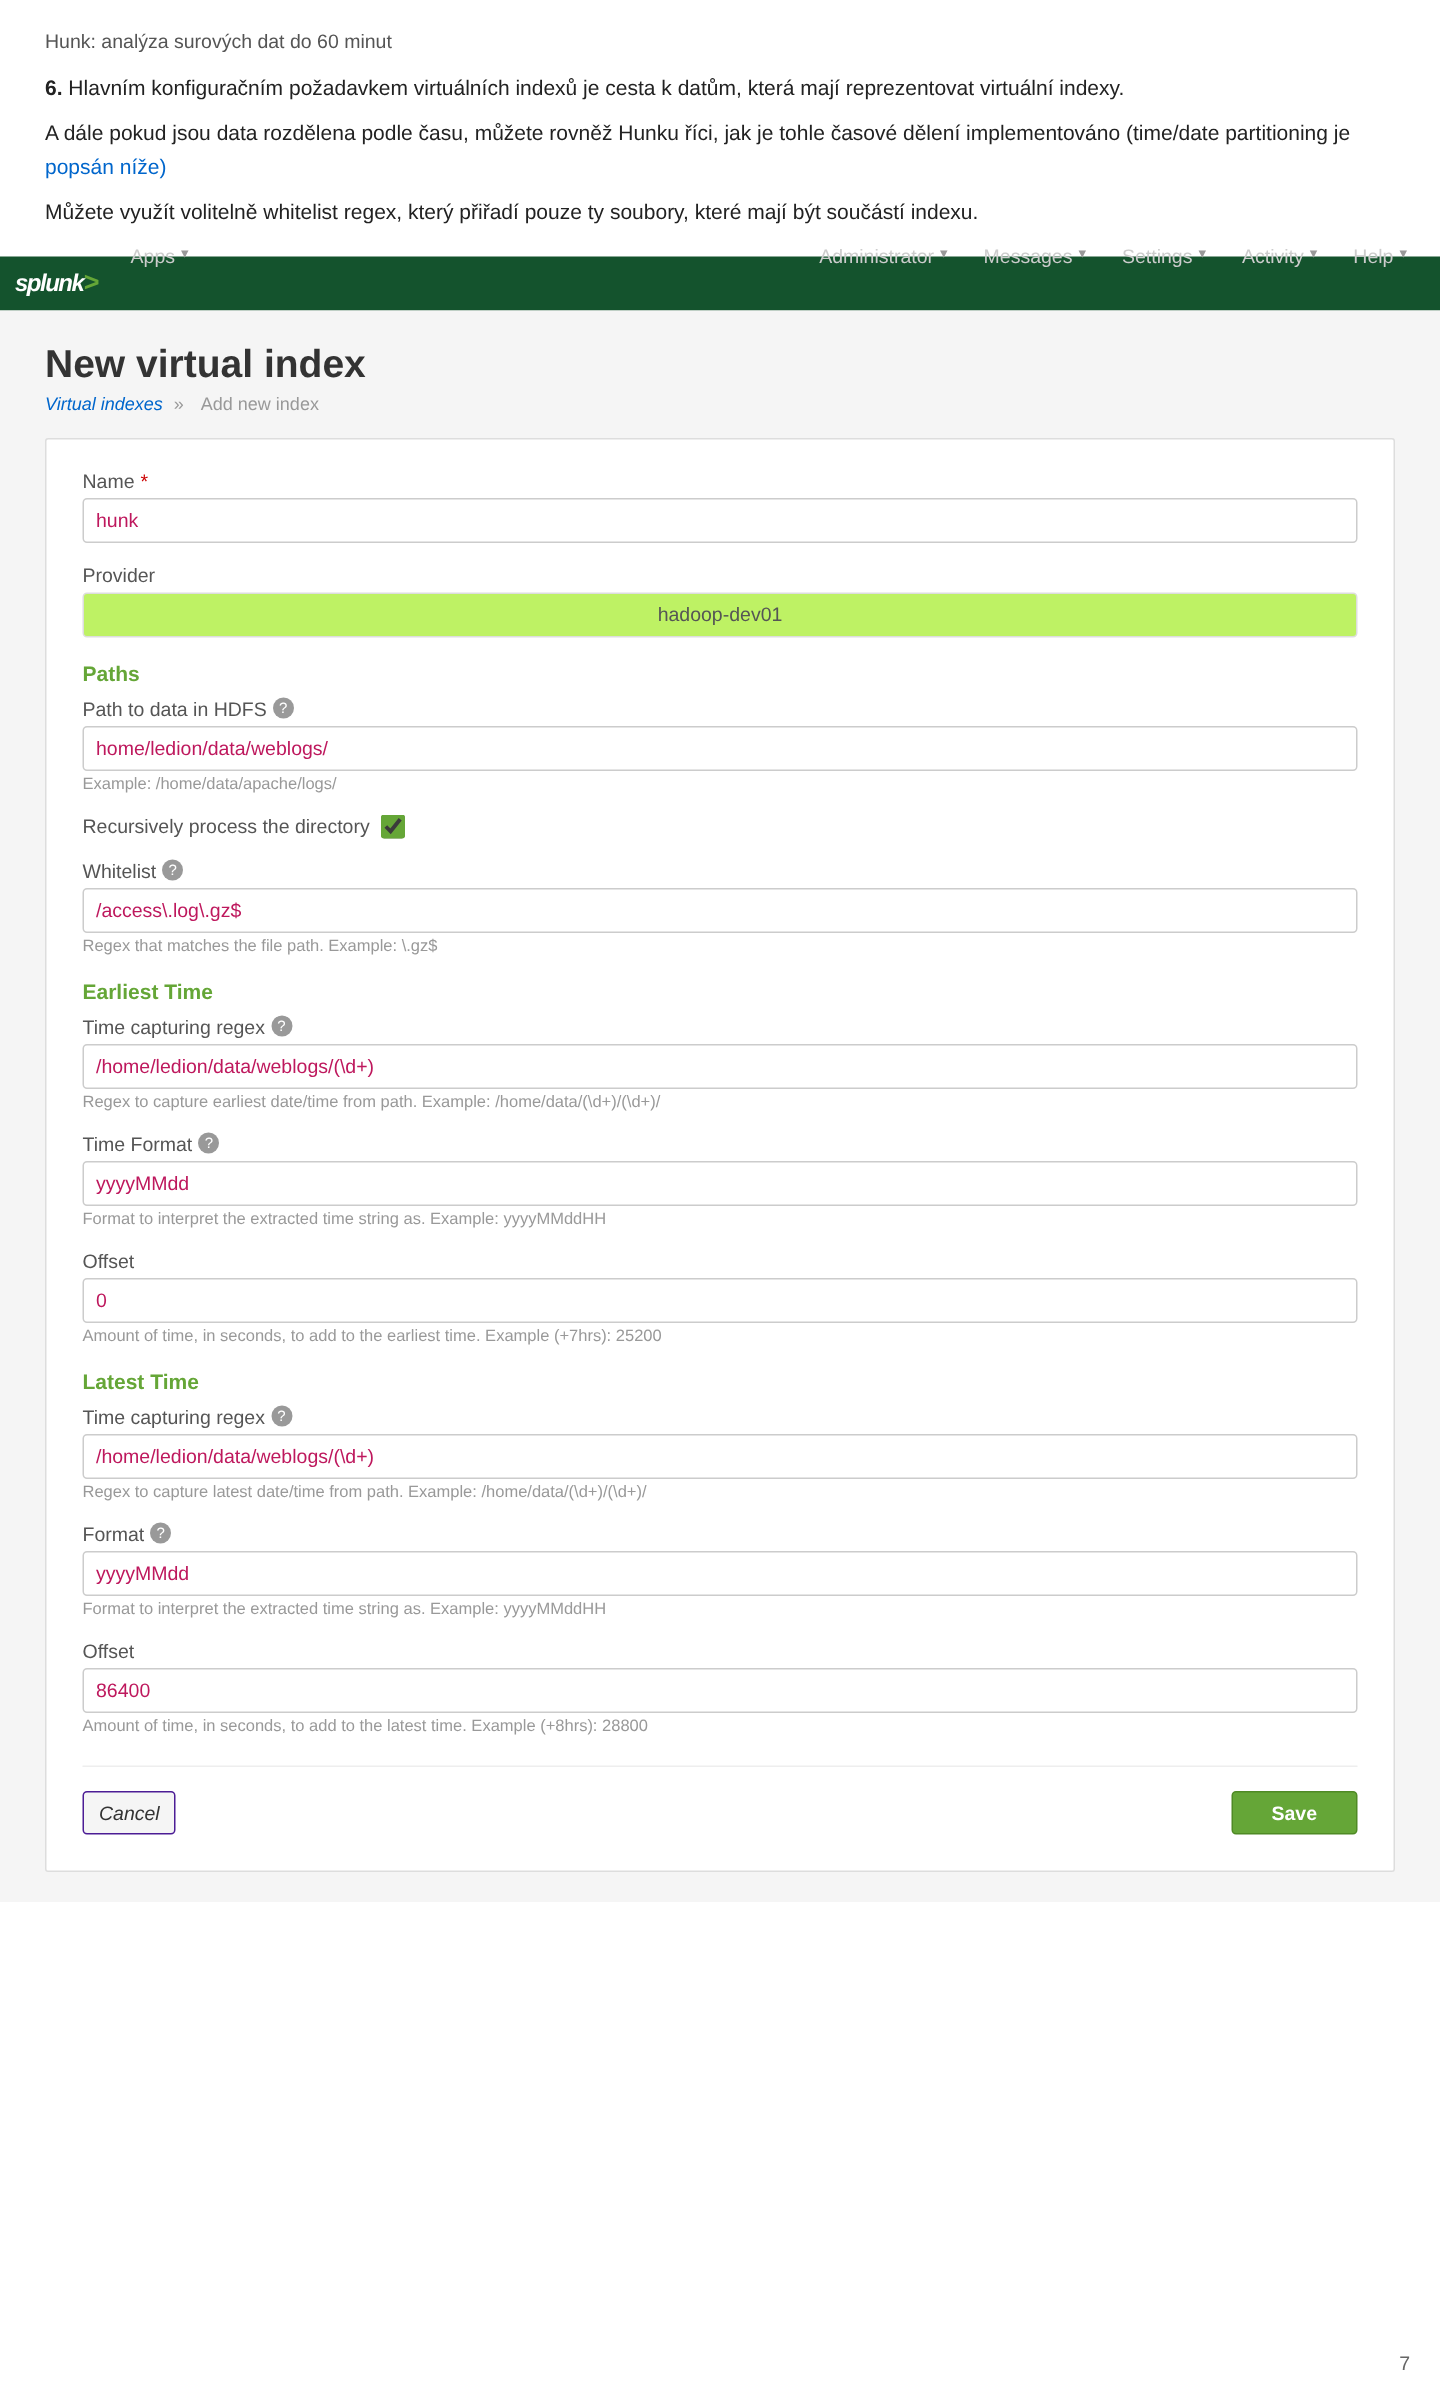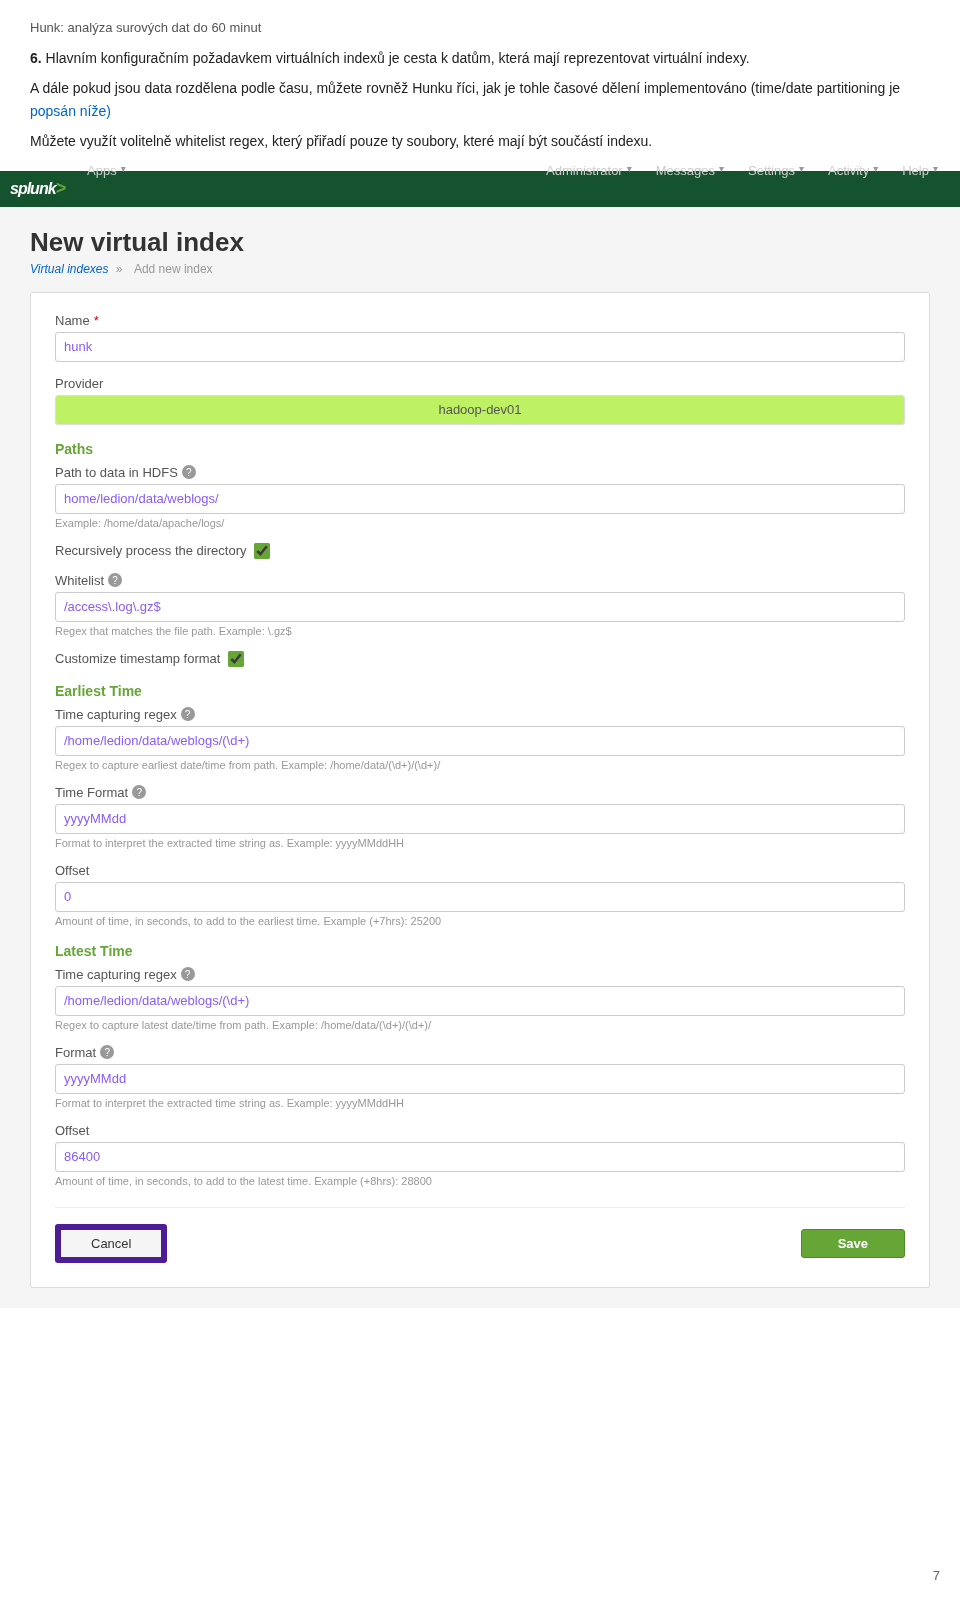--- a/index.html
+++ b/index.html
@@ -129,21 +129,21 @@
       cursor: pointer;
     }
 
     .form-input {
       width: 100%;
       height: 30px;
       border: 1px solid #ccc;
       border-radius: 3px;
       padding: 4px 8px;
       font-size: 13px;
-      color: #8b5cf6;
+      color: #be185d;
       background: #fff;
     }
 
     .form-input-readonly {
       width: 100%;
       height: 30px;
       border: 1px solid #ddd;
       border-radius: 3px;
       padding: 4px 8px;
       font-size: 13px;
@@ -178,31 +178,32 @@
     .form-actions {
       display: flex;
       justify-content: space-between;
       align-items: center;
       margin-top: 20px;
       padding-top: 16px;
       border-top: 1px solid #eee;
     }
 
     .btn-cancel {
-      padding: 6px 30px;
+      padding: 6px 10px;
       font-size: 13px;
       background: #f5f5f5;
-      border: 6px solid #4c1d95;
+      border: 1px solid #4c1d95;
       border-radius: 3px;
       cursor: pointer;
       color: #333;
+      font-style: italic;
     }
 
     .btn-save {
-      padding: 6px 36px;
+      padding: 6px 26px;
       font-size: 13px;
       background: #65a637;
       border: 1px solid #4f8a25;
       border-radius: 3px;
       cursor: pointer;
       color: #fff;
       font-weight: bold;
     }
 
     .page-num {
@@ -301,24 +302,20 @@
 
     <div class="form-group">
       <div class="form-label">
         <span>Whitelist</span>
         <span class="help-icon">?</span>
       </div>
       <input class="form-input" type="text" value="/access\.log\.gz$" style="">
       <div class="form-hint">Regex that matches the file path. Example: \.gz$</div>
     </div>
 
-    <div class="checkbox-row">
-      <span class="checkbox-label">Customize timestamp format</span>
-      <input type="checkbox" checked="" style="">
-    </div>
 
     <div class="form-section-label">Earliest Time</div>
 
     <div class="form-group">
       <div class="form-label">
         <span>Time capturing regex</span>
         <span class="help-icon">?</span>
       </div>
       <input class="form-input" type="text" value="/home/ledion/data/weblogs/(\d+)" style="">
       <div class="form-hint">Regex to capture earliest date/time from path. Example: /home/data/(\d+)/(\d+)/</div>

